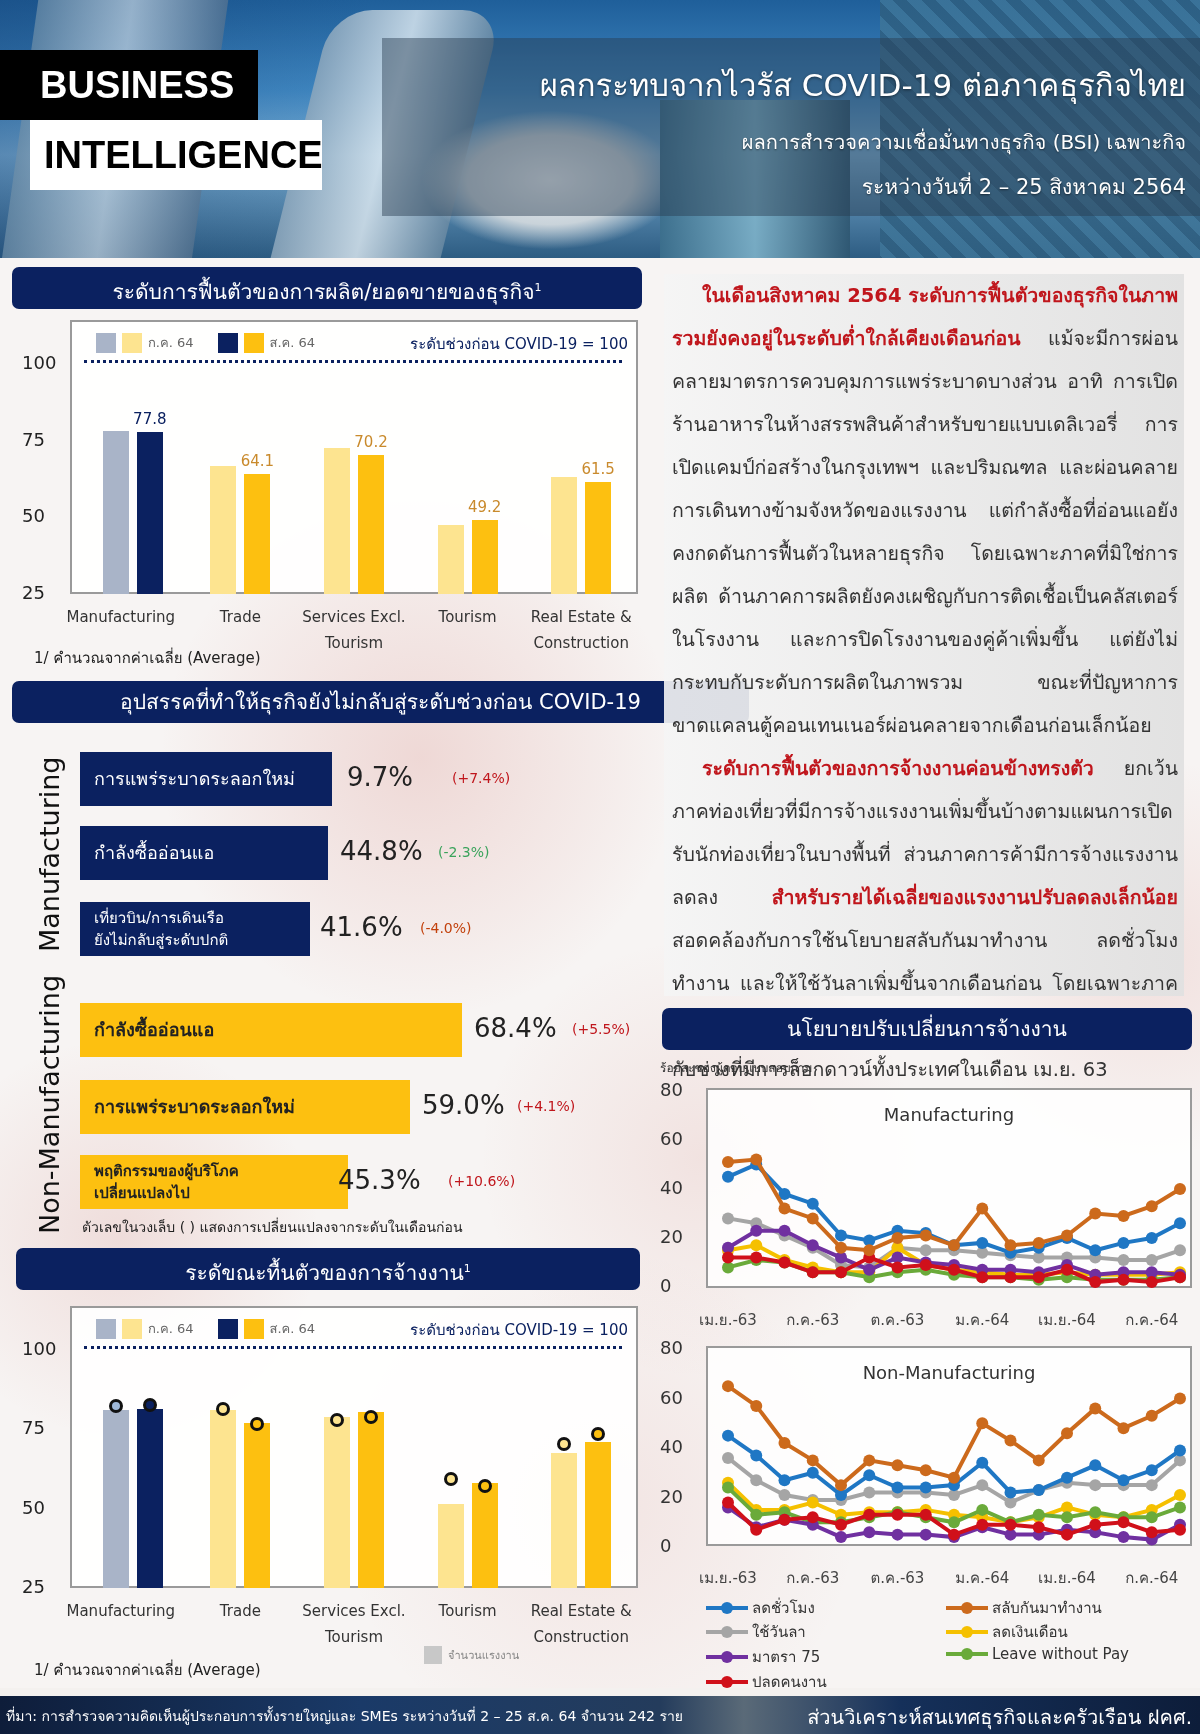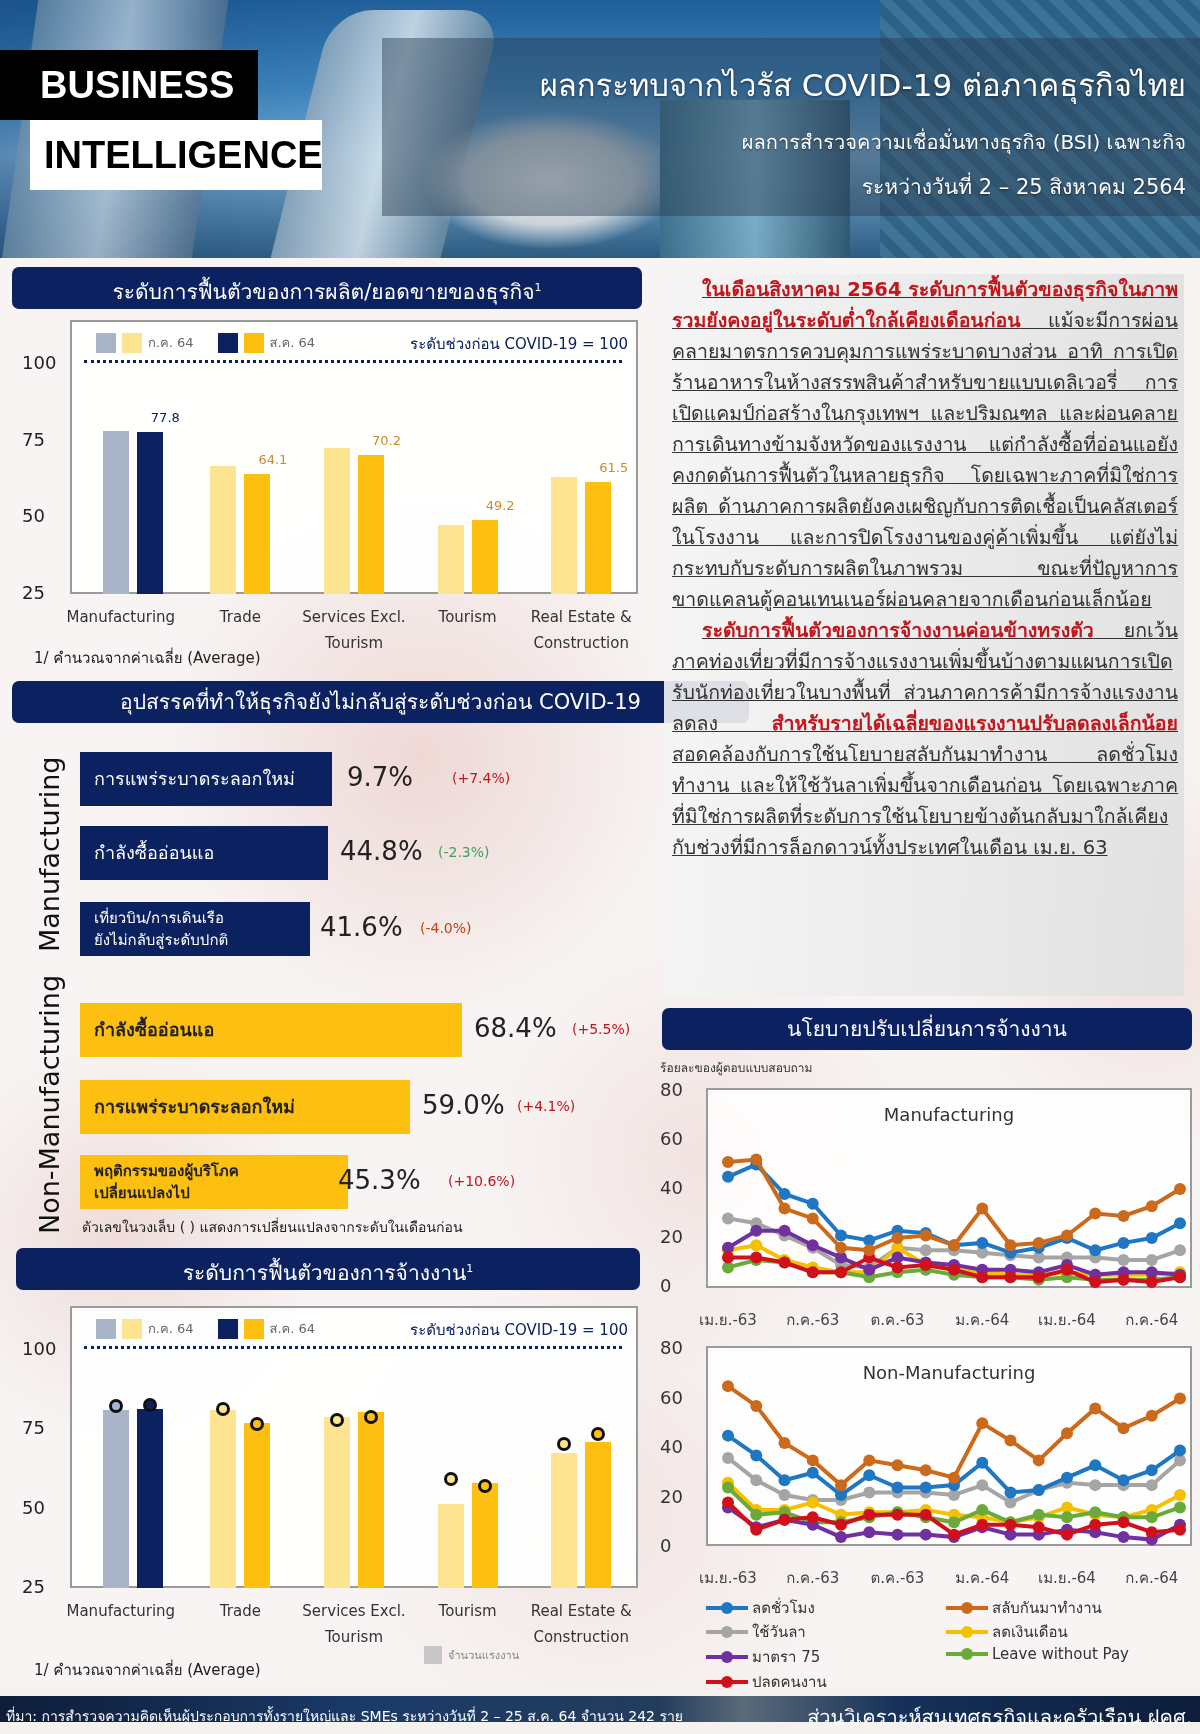--- a/index.html
+++ b/index.html
@@ -60,21 +60,21 @@
   .sec-header sup { font-size: 11px; }
 
   
   .bar-panel { position: absolute; }
   .bar-frame { position: absolute; border: 2px solid #9a9a9a; background: rgba(255,255,255,0.92); }
   .y-tick { position: absolute; font-size: 18px; color: #222; width: 40px; text-align: left; }
   .legend-row { position: absolute; display: flex; align-items: center; gap: 6px; font-size: 13px; color: #666; }
   .sw { width: 20px; height: 20px; display: inline-block; }
   .dotted { position: absolute; border-top: 3px dotted #0b2160; }
   .bar { position: absolute; bottom: 0; }
-  .bar-val { position: absolute; font-size: 13px; text-align: right; width: 60px; }
+  .bar-val { position: absolute; font-size: 15px; text-align: center; width: 60px; }
   .cat-label { position: absolute; font-size: 15px; color: #333; text-align: center; width: 130px; line-height: 26px; }
   .footnote { position: absolute; font-size: 15px; color: #222; }
   .marker { position: absolute; width: 14px; height: 14px; border-radius: 50%; border: 3px solid #111; }
 
   
   .side-label {
     position: absolute; transform: rotate(-90deg); transform-origin: left top;
     font-size: 27px; color: #111; white-space: nowrap; font-family: "DejaVu Sans", sans-serif;
   }
   .obs-box { position: absolute; color: #fff; font-size: 18px; display: flex; align-items: center; padding-left: 14px; line-height: 24px; }
@@ -83,35 +83,35 @@
   .obs-box.small { font-size: 15px; line-height: 22px; }
   .obs-pct { position: absolute; font-size: 26px; color: #222; }
   .obs-chg { position: absolute; font-size: 14px; }
 
   
   .article {
     position: absolute; left: 664px; top: 274px; width: 520px; height: 722px;
     background: linear-gradient(90deg, rgba(245,245,245,0.9), rgba(225,225,225,0.95));
     padding: 0 6px 0 8px;
   }
-  .article p { font-size: 19.5px; line-height: 31px; color: #333; text-align: justify; text-indent: 30px; text-decoration: underline; }
+  .article p { font-size: 19.5px; line-height: 43px; color: #333; text-align: justify; text-indent: 30px; }
   .article .red { color: #c0161c; font-weight: bold; }
 
   
   .lc-frame { position: absolute; border: 2px solid #9a9a9a; background: rgba(255,255,255,0.85); }
   .lc-title { position: absolute; font-size: 18px; color: #333; width: 100%; text-align: center; }
   .lc-ytick { position: absolute; font-size: 18px; color: #333; width: 40px; }
   .lc-xtick { position: absolute; font-size: 15px; color: #444; width: 90px; text-align: center; }
   .lc-ylabel { position: absolute; font-size: 12px; color: #333; }
   .lg-item { position: absolute; display: flex; align-items: center; font-size: 15px; color: #333; }
   .lg-line { width: 42px; height: 4px; position: relative; margin-right: 4px; }
   .lg-line::after { content: ""; position: absolute; left: 15px; top: -4px; width: 12px; height: 12px; border-radius: 50%; background: inherit; }
 
   .footer {
-    position: absolute; left: 0; top: 1696px; width: 1200px; height: 26px;
+    position: absolute; left: 0; top: 1696px; width: 1200px; height: 38px;
     background: linear-gradient(90deg, #0e1d3a 0%, #1a3a68 30%, #243c5c 55%, #5a6a78 62%, #15305a 75%, #0d1d3a 100%);
     color: #fff;
   }
   .footer .src { position: absolute; left: 6px; top: 9px; font-size: 14px; white-space: nowrap; }
   .footer .org { position: absolute; right: 8px; top: 5px; font-size: 20px; white-space: nowrap; text-align: center; }
 </style>
 </head>
 <body>
 
 <div class="bg-virus"></div>
@@ -223,21 +223,21 @@
         <div>พฤติกรรมของผู้บริโภค</div>
         <div>เปลี่ยนแปลงไป</div>
       </div>
     </div>
     <div class="obs-pct" style="left: 338px; top: 1165px;">45.3%</div>
     <div class="obs-chg" style="left: 448px; top: 1173px; color: rgb(192, 22, 28);">(+10.6%)</div>
     <div class="footnote" style="left: 82px; top: 1216px; font-size: 14px;">ตัวเลขในวงเล็บ ( ) แสดงการเปลี่ยนแปลงจากระดับในเดือนก่อน</div>
   </div>
 
 <div class="sec-header" style="left:16px;top:1248px;width:624px;">
-  <span>ระดับการฟื้นตัวของการจ้างงาน</span><sup>1</sup>
+  <span>ระดัขณะทื้นตัวของการจ้างงาน</span><sup>1</sup>
 </div>
 <div id="chart-emp" class="bar-panel" style="left:0;top:1296px;width:650px;height:400px;">
     <div class="bar-frame" style="left: 70px; top: 10px; width: 568px; height: 282px;"></div>
     <div class="y-tick" style="left: 22px; top: 42px;">100</div>
     <div class="y-tick" style="left: 22px; top: 121.333px;">75</div>
     <div class="y-tick" style="left: 22px; top: 200.667px;">50</div>
     <div class="y-tick" style="left: 22px; top: 280px;">25</div>
     <div class="legend-row" style="left: 96px; top: 22px;">
       <span class="sw" style="background: rgb(169, 180, 200);"></span>
       <span class="sw" style="background: rgb(253, 228, 144);"></span>

